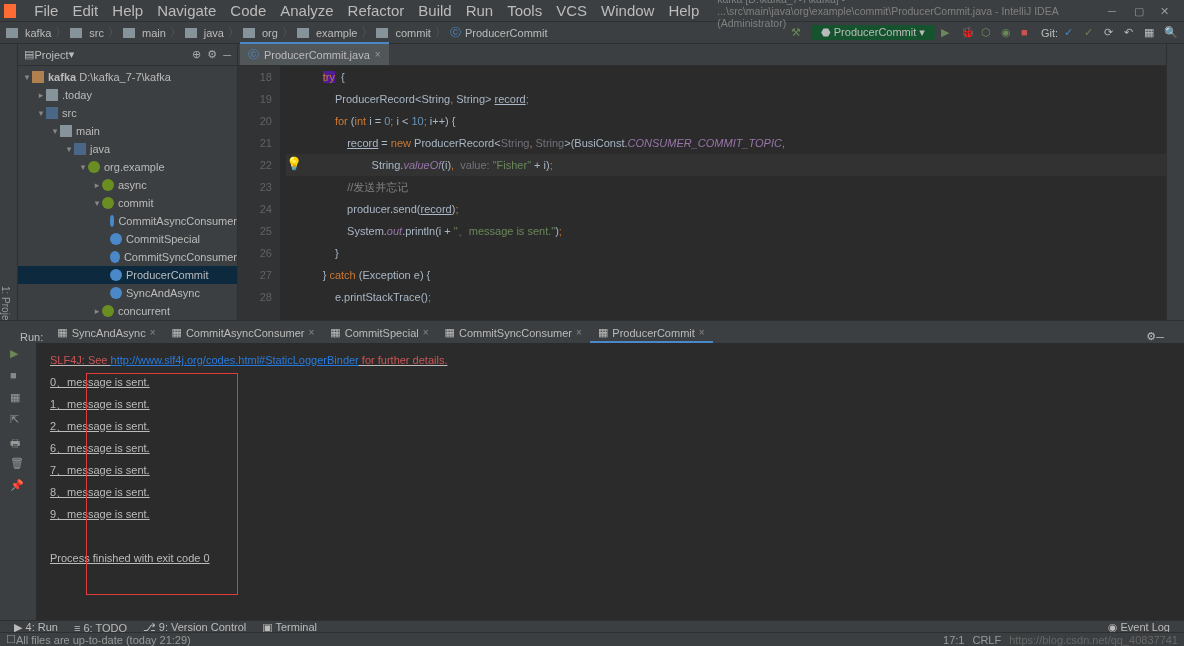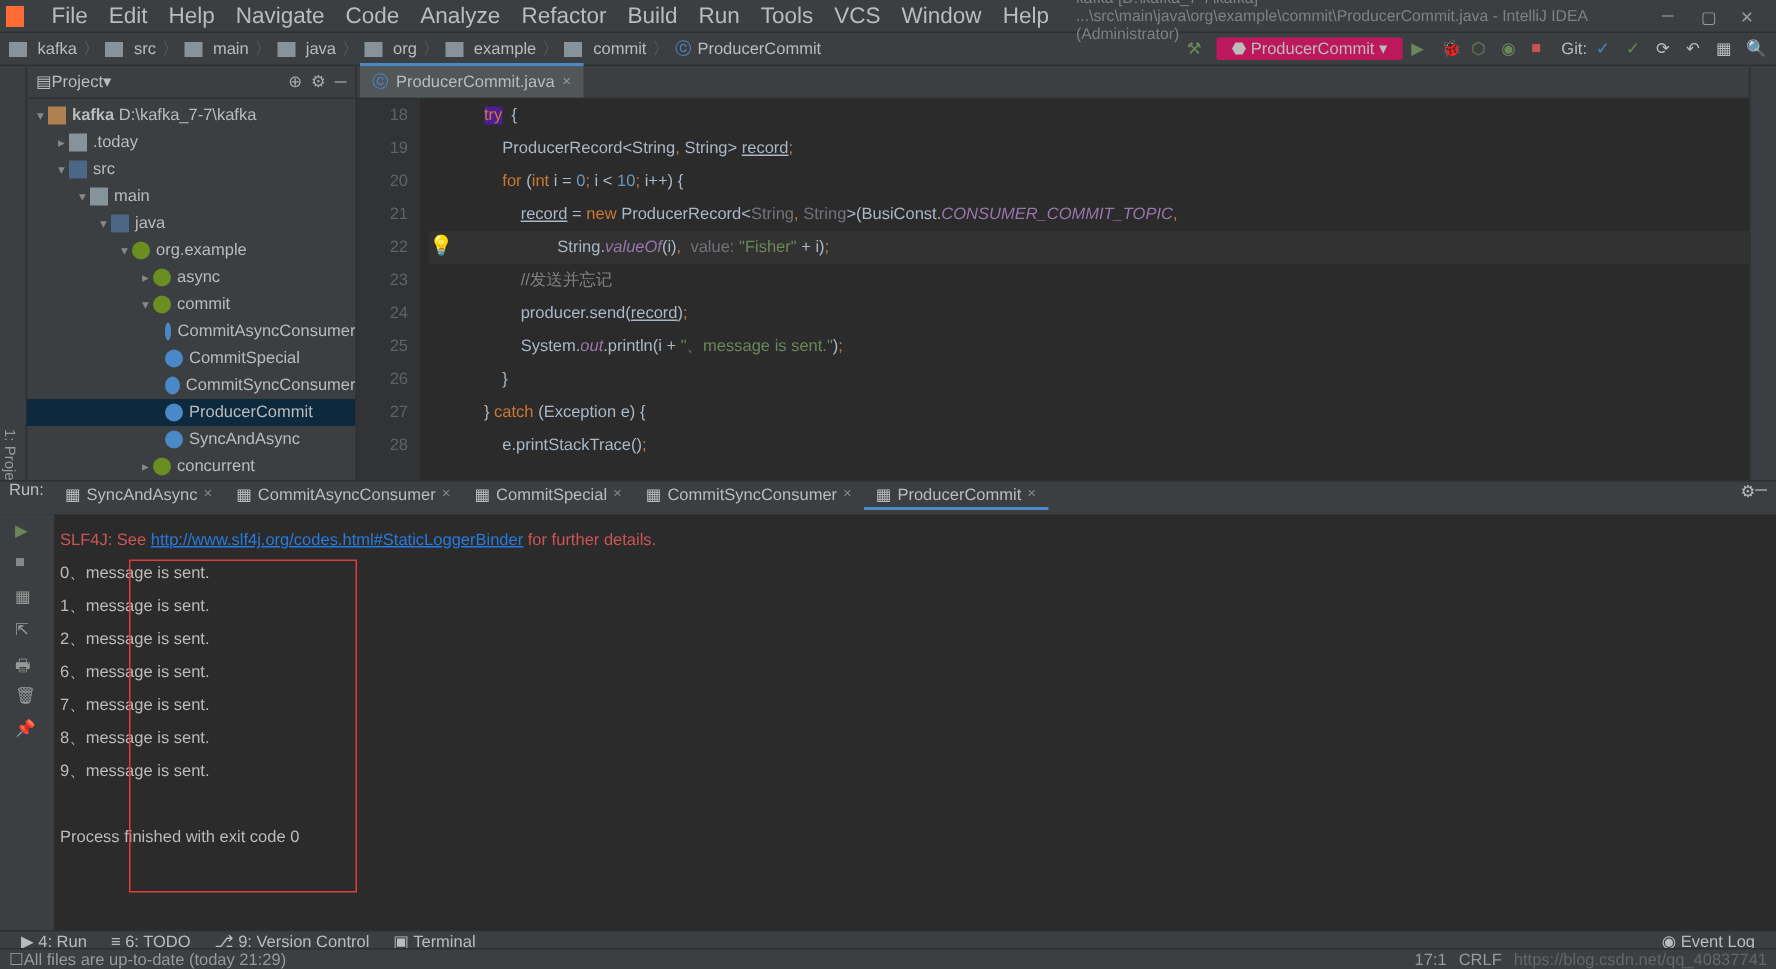--- a/index.html
+++ b/index.html
@@ -10,21 +10,21 @@
 .winbtn { width:12px; height:12px; color:#999; cursor:pointer; }
 .menubar { height:20px; display:flex; align-items:center; padding-left:6px; gap:2px; }
 .mitem { padding:2px 6px; color:#bbb; cursor:pointer; font-size:15px; }
 .menubar .path { margin-left:10px; color:#808080; font-size:10.5px; }
 .toolbar { height:22px; background:#3c3f41; display:flex; align-items:center; padding:0 6px; border-bottom:1px solid #2d2f30; }
 .bcrumb { display:flex; align-items:center; gap:4px; font-size:11px; color:#bbb; }
 .bcrumb .sep { color:#666; }
 .bcrumb .fld { color:#bbb; }
 .bcrumb .fldi { width:12px; height:10px; background:#87939a; display:inline-block; margin-right:3px; }
 .toolbar .right { margin-left:auto; display:flex; align-items:center; gap:6px; }
-.runconf { background:#be185d; padding:1px 10px; border-radius:2px; color:#bbb; font-size:11px; }
+.runconf { background:#14532d; padding:1px 10px; border-radius:2px; color:#bbb; font-size:11px; }
 .ticon { width:14px; height:14px; cursor:pointer; }
 .main { display:flex; height:calc(100% - 64px - 60px); }
 .leftstrip { width:18px; background:#3c3f41; border-right:1px solid #2d2f30; writing-mode:vertical-lr; text-align:center; font-size:10px; color:#999; padding-top:4px; }
 .project { width:220px; background:#3c3f41; border-right:1px solid #2d2f30; display:flex; flex-direction:column; }
 .proj-head { height:22px; display:flex; align-items:center; padding:0 6px; border-bottom:1px solid #2d2f30; font-size:11px; }
 .proj-head .spacer { flex:1; }
 .proj-head .pi { margin-left:6px; color:#aaa; cursor:pointer; }
 .tree { flex:1; overflow:auto; padding-top:2px; }
 .tnode { display:flex; align-items:center; height:18px; white-space:nowrap; cursor:pointer; }
 .tnode.sel { background:#0d293e; }
@@ -45,28 +45,28 @@
 .kw { color:#cc7832; }
 .str { color:#6a8759; }
 .com { color:#808080; }
 .num { color:#6897bb; }
 .it { font-style:italic; color:#9876aa; }
 .param { color:#72737a; }
 .und { text-decoration:underline; }
 .crumb2 { height:18px; background:#3c3f41; padding-left:40px; font-size:10px; color:#999; display:flex; align-items:center; gap:6px; border-top:1px solid #2d2f30;}
 .rightstrip { width:18px; background:#3c3f41; border-left:1px solid #2d2f30; }
 .runpanel { height:300px; background:#2b2b2b; border-top:1px solid #2d2f30; display:flex; flex-direction:column; position:absolute; bottom:26px; left:0; right:0; }
-.runhead { height:22px; background:#3c3f41; display:flex; align-items:flex-start; padding:0 6px; font-size:11px; }
+.runhead { height:22px; background:#3c3f41; display:flex; align-items:flex-end; padding:0 20px; font-size:11px; }
 .runtab { padding:2px 8px; color:#bbb; display:flex; align-items:center; gap:4px; border-bottom:2px solid transparent; cursor:pointer; }
 .runtab.active { border-bottom-color:#4a88c7; }
 .runtab .x { color:#888; font-size:10px; }
 .runbody { flex:1; display:flex; }
 .runside { width:36px; background:#3c3f41; display:flex; flex-direction:column; align-items:center; padding-top:4px; gap:6px; }
 .runside .ri { width:16px; height:16px; color:#999; cursor:pointer; }
-.runout { flex:1; padding:6px 4px; font-family:"Consolas",monospace; font-size:13px; line-height:22px; color:#bbbbbb; overflow:auto; position:relative; }
+.runout { flex:1; padding:6px 14px; font-family:"Consolas",monospace; font-size:13px; line-height:22px; color:#bbbbbb; overflow:auto; position:relative;text-decoration:underline; }
 .redbox { position:absolute; border:1px solid #e03c3c; left:50px; top:30px; width:152px; height:222px; pointer-events:none; }
 .slf { color:#cc5555; }
 .link { color:#287bde; text-decoration:underline; }
 .bottombar { position:absolute; bottom:12px; left:0; right:0; height:14px; background:#3c3f41; display:flex; align-items:center; padding:0 6px; font-size:10.5px; color:#bbb; border-top:1px solid #2d2f30;}
 .bottombar .bi { padding:0 8px; cursor:pointer; }
 .statusbar { position:absolute; bottom:0; left:0; right:0; height:14px; background:#3c3f41; display:flex; align-items:center; padding:0 6px; font-size:10px; color:#999; border-top:1px solid #2d2f30;}
 .statusbar .spacer { flex:1; }
 .hl-line { background:#323232; display:inline-block; width:100%; }
 .bulb { position:absolute; left:48px; top:90px; color:#f0a732; font-size:13px; }
 </style>

